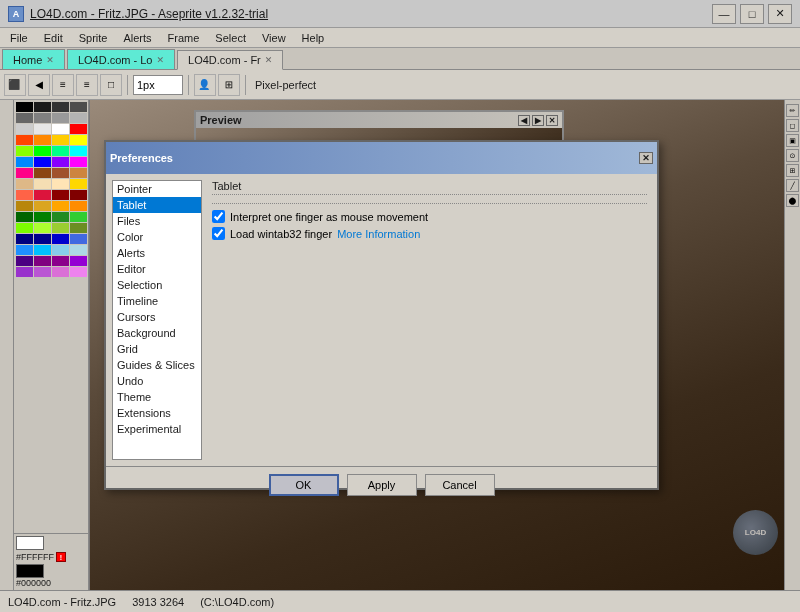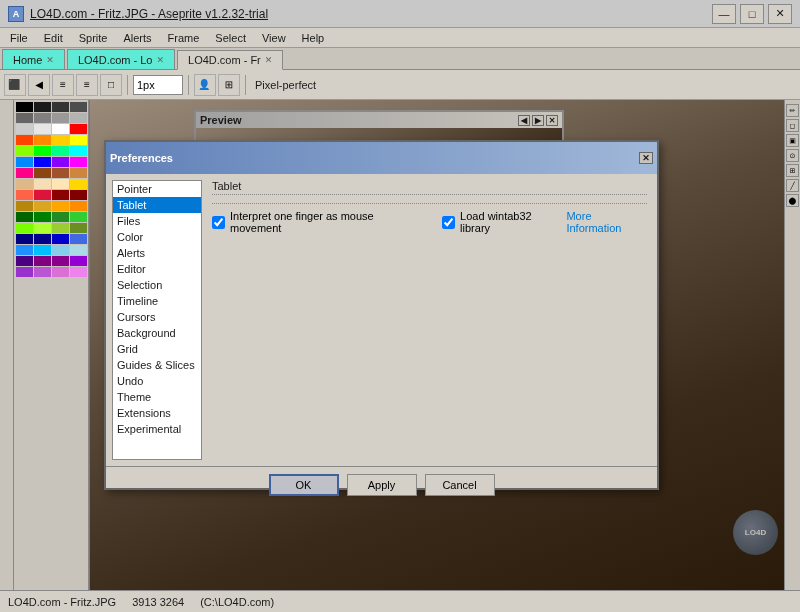--- a/index.html
+++ b/index.html
@@ -391,21 +391,22 @@
       margin: 0;
       cursor: pointer;
     }
     .prefs-separator {
       border: none;
       border-top: 1px dotted #888;
       margin: 6px 0;
     }
     .prefs-checkbox-group {
       display: flex;
-      gap: 20px;
+      flex-direction: column;
+      gap: 4px;
     }
     .prefs-checkbox {
       display: flex;
       align-items: center;
       gap: 5px;
       font-size: 11px;
       cursor: pointer;
     }
     .prefs-checkbox input[type=checkbox] {
       margin: 0;
@@ -566,20 +567,35 @@
           <div class="palette-cell" style="background: rgb(75, 0, 130);"></div>
           <div class="palette-cell" style="background: rgb(128, 0, 128);"></div>
           <div class="palette-cell" style="background: rgb(139, 0, 139);"></div>
           <div class="palette-cell" style="background: rgb(148, 0, 211);"></div>
           <div class="palette-cell" style="background: rgb(153, 50, 204);"></div>
           <div class="palette-cell" style="background: rgb(186, 85, 211);"></div>
           <div class="palette-cell" style="background: rgb(218, 112, 214);"></div>
           <div class="palette-cell" style="background: rgb(238, 130, 238);"></div>
         </div>
 
+      <div style="position:absolute; bottom:0; left:0; width:100%; background:#c8c4bc; padding:2px; border-top:1px solid #888;">
+        <div style="display:flex; gap:2px; margin-bottom:2px;">
+          <div style="width:28px;height:14px;background:#fff;border:1px solid #666;"></div>
+        </div>
+        <div style="display:flex; align-items:center; gap:2px;">
+          <span style="font-size:9px;color:#1a1a1a;">#FFFFFF</span>
+          <div style="width:10px;height:10px;background:red;border:1px solid #800;display:flex;align-items:center;justify-content:center;font-size:7px;color:white;font-weight:bold;cursor:pointer;">!</div>
+        </div>
+        <div style="display:flex; gap:2px; margin-top:2px;">
+          <div style="width:28px;height:14px;background:#000;border:1px solid #666;"></div>
+        </div>
+        <div style="display:flex; align-items:center; gap:2px;">
+          <span style="font-size:9px;color:#1a1a1a;">#000000</span>
+        </div>
+      </div>
     </div>
 
     <div class="bg-image">
 
       <div style="width:100%;height:100%;background:linear-gradient(160deg, #9a8a7a 0%, #7a6a5a 20%, #5a4a3a 40%, #3a2a1a 70%, #2a1a0a 100%); position:relative;">
         <div style="position:absolute;right:6px;bottom:35px;opacity:0.7;">
           <div style="width:45px;height:45px;border-radius:50%;background:radial-gradient(circle at 40% 40%, #8090a8, #3a4a5a);display:flex;align-items:center;justify-content:center;">
             <span style="font-size:8px;color:white;font-weight:bold;">LO4D</span>
           </div>
         </div>
@@ -629,21 +645,21 @@
         <div class="prefs-content">
           <div class="prefs-section-title">Tablet</div>
           <hr class="prefs-separator">
           <div class="prefs-checkbox-group">
             <label class="prefs-checkbox">
               <input type="checkbox" checked="" style="">
               <span>Interpret one finger as mouse movement</span>
             </label>
             <label class="prefs-checkbox">
               <input type="checkbox" checked="" style="">
-              <span>Load wintab32 library</span>
+              <span>Load wintab32 finger</span>
               <a href="#" class="prefs-link">More Information</a>
             </label>
           </div>
         </div>
       </div>
 
       <div class="prefs-footer">
         <button class="prefs-btn default">OK</button>
         <button class="prefs-btn">Apply</button>
         <button class="prefs-btn">Cancel</button>

